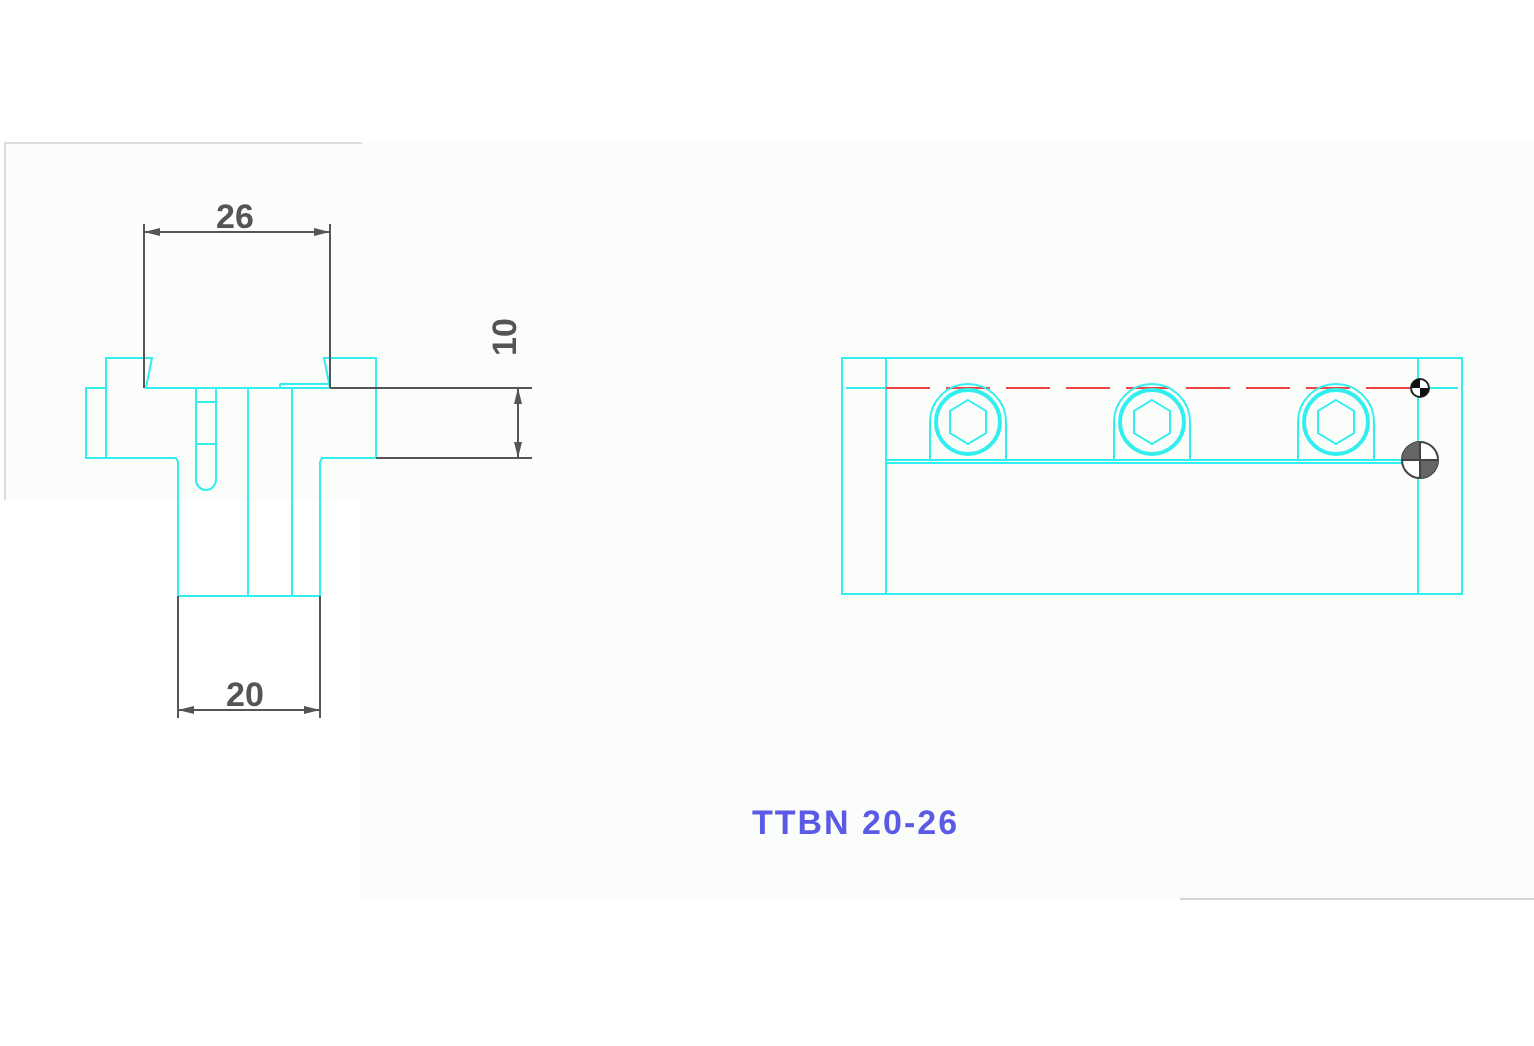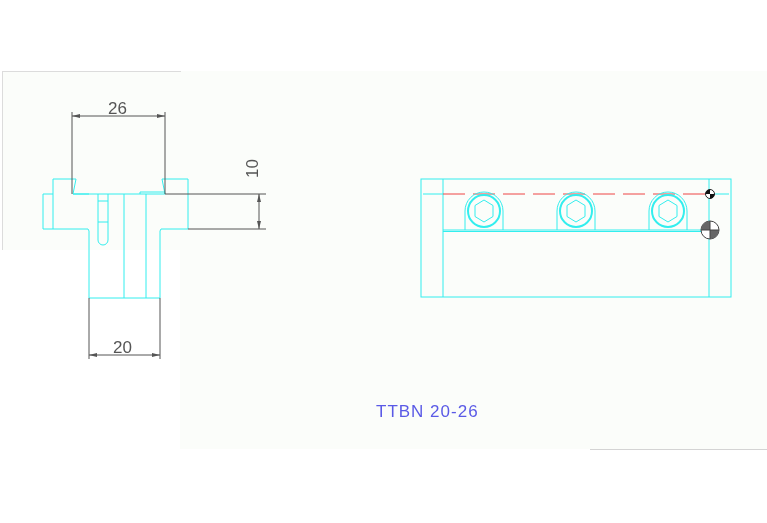--- a/index.html
+++ b/index.html
@@ -1,17 +1,17 @@
 <!DOCTYPE html>
 <html><head>
 <meta charset="utf-8">
 <style>
   html, body { margin:0; padding:0; }
   body { width:767px; height:523px; background:#ffffff; position:relative; overflow:hidden; font-family:"DejaVu Sans", sans-serif; }
-  #canvas-area { position:absolute; left:0; top:0; width:767px; height:523px; }
+  #canvas-area { position:absolute; left:0; top:0; width:767px; height:523px;font-weight:bold; }
   .frame-bg { position:absolute; left:180px; top:71px; width:587px; height:378px; background:#fbfdfa; }
   .frame-bg2 { position:absolute; left:2px; top:71px; width:178px; height:178px; background:#fbfdfa; border-left:1px solid #dcdcdc; border-top:1px solid #dcdcdc; }
   .bottom-line { position:absolute; left:590px; top:449px; width:177px; height:1px; background:#d4d4d4; }
   svg { position:absolute; left:0; top:0; }
   .dim-text { font-family:"Liberation Sans", sans-serif; font-size:17px; fill:#555555; }
   .title-text { font-family:"Liberation Sans", sans-serif; font-size:17px; fill:#5a5ae6; letter-spacing:1px; }
 </style>
 </head>
 <body>
 

